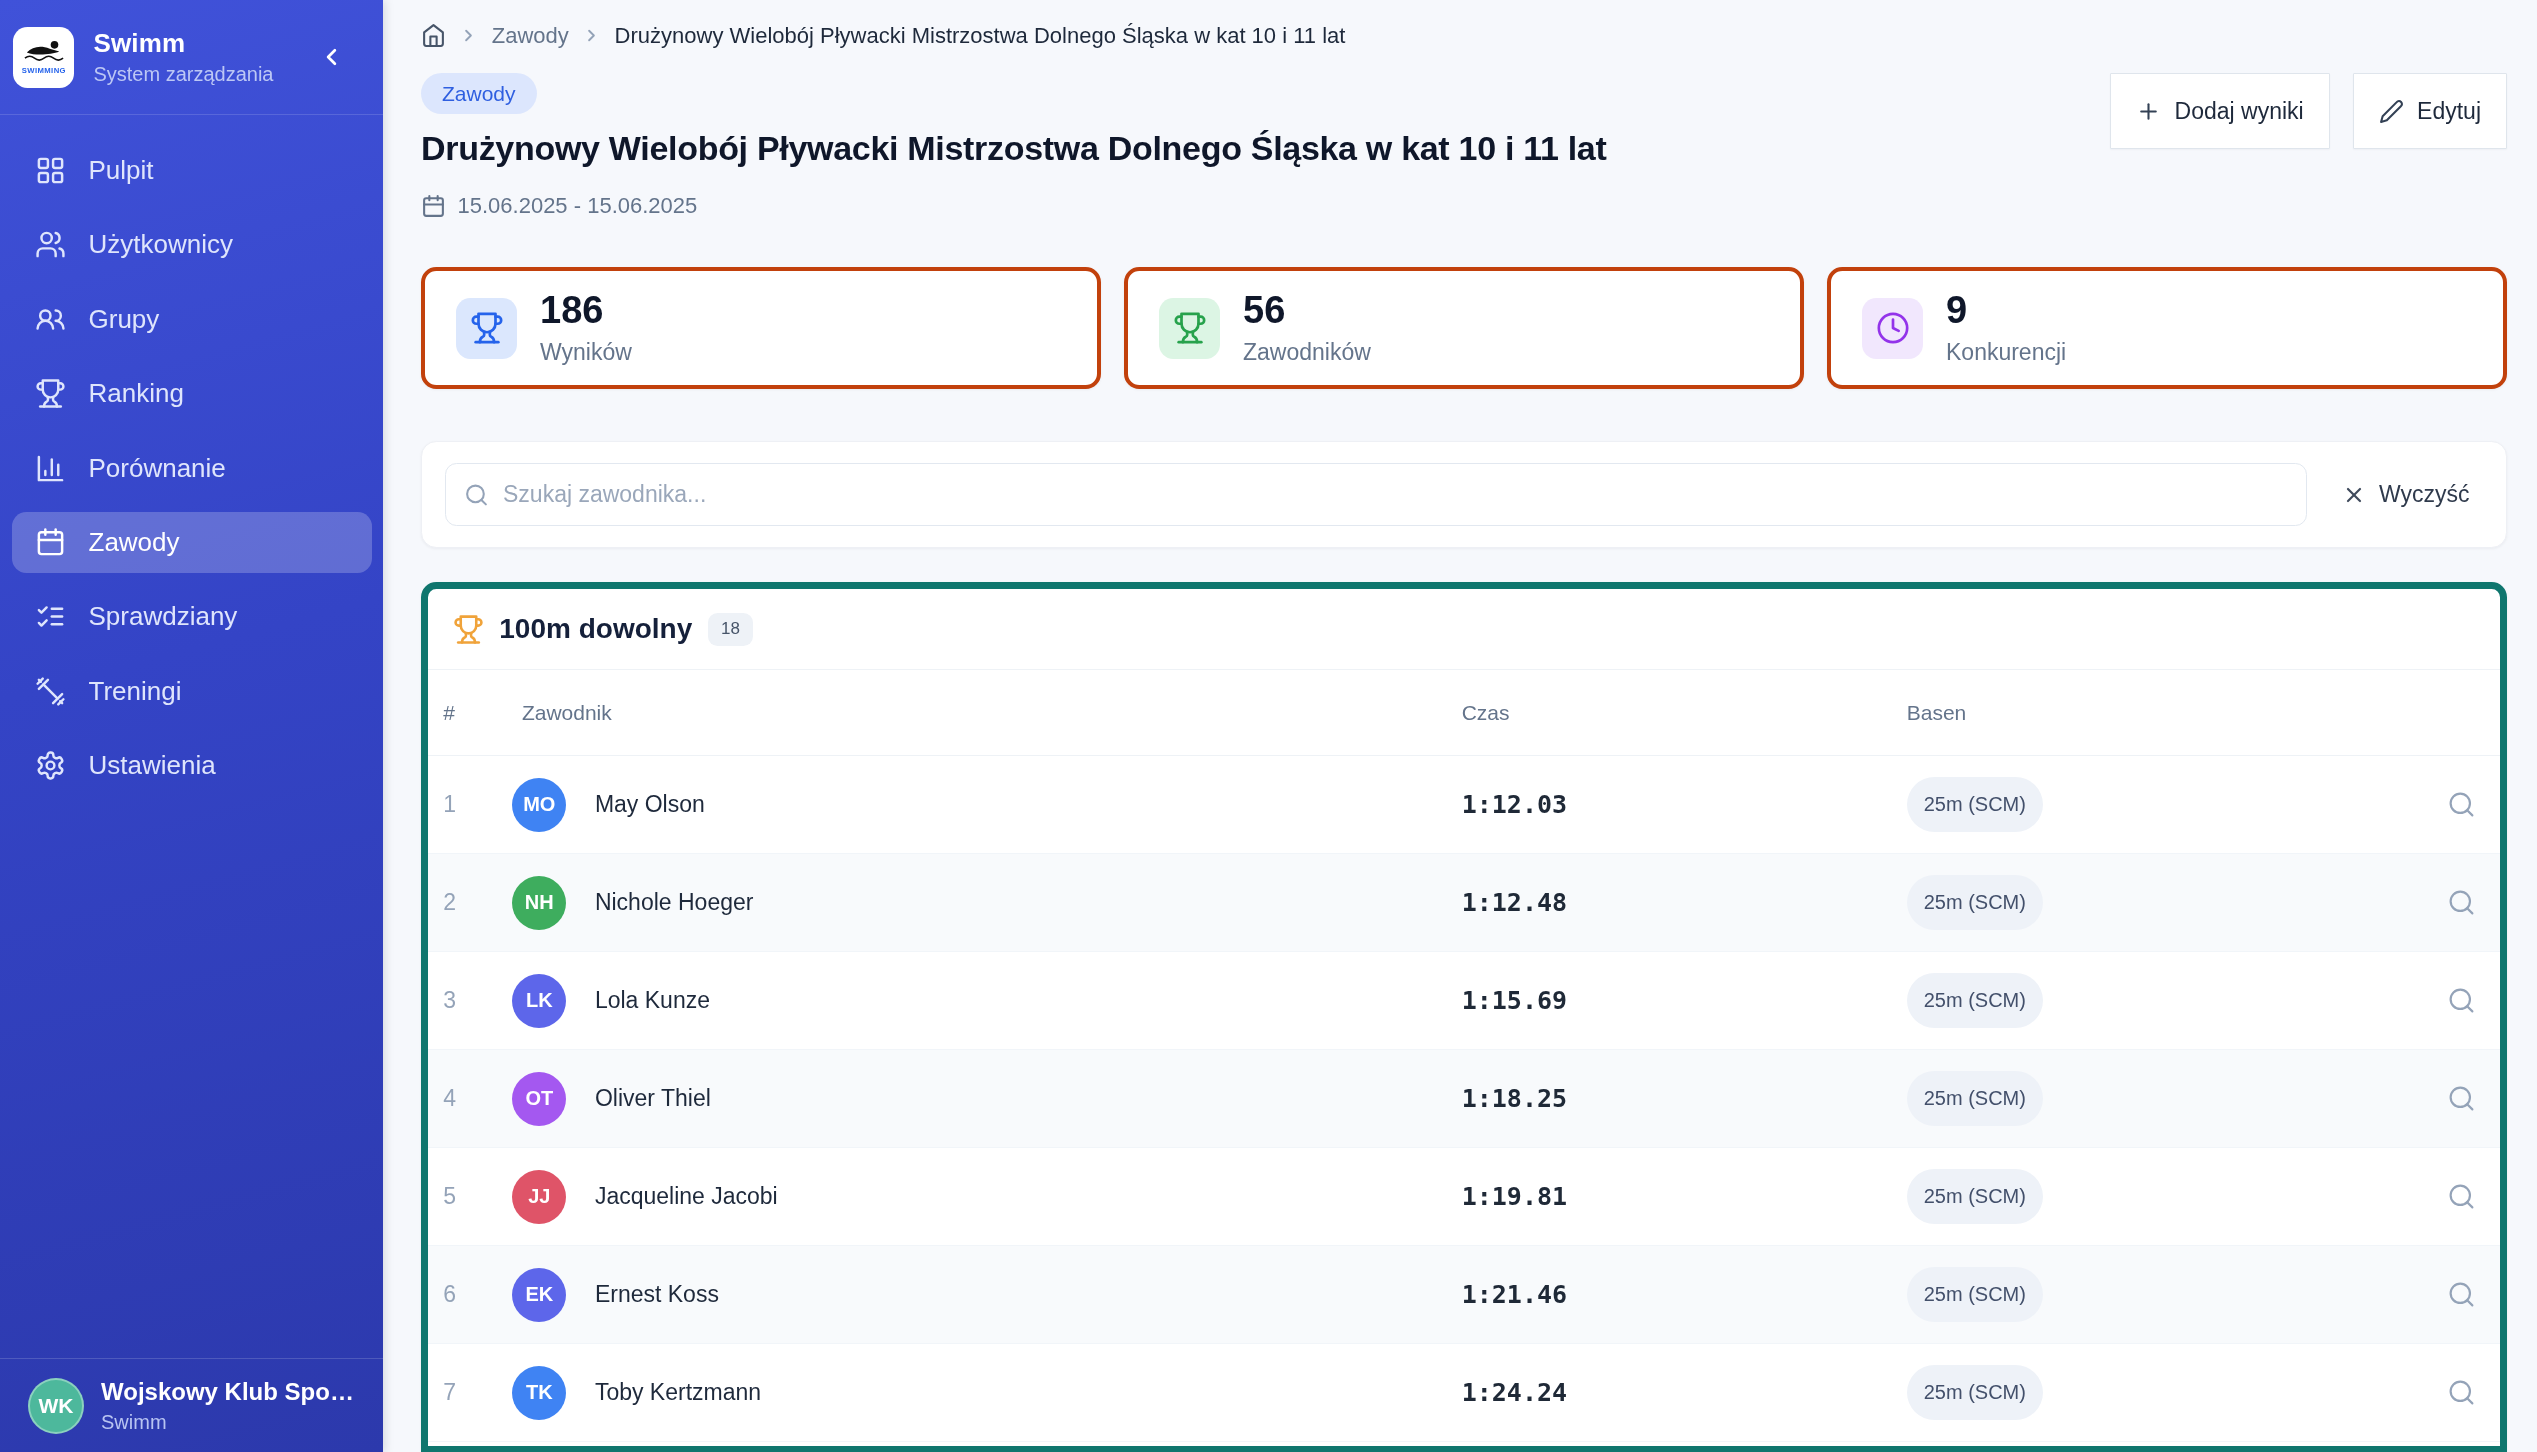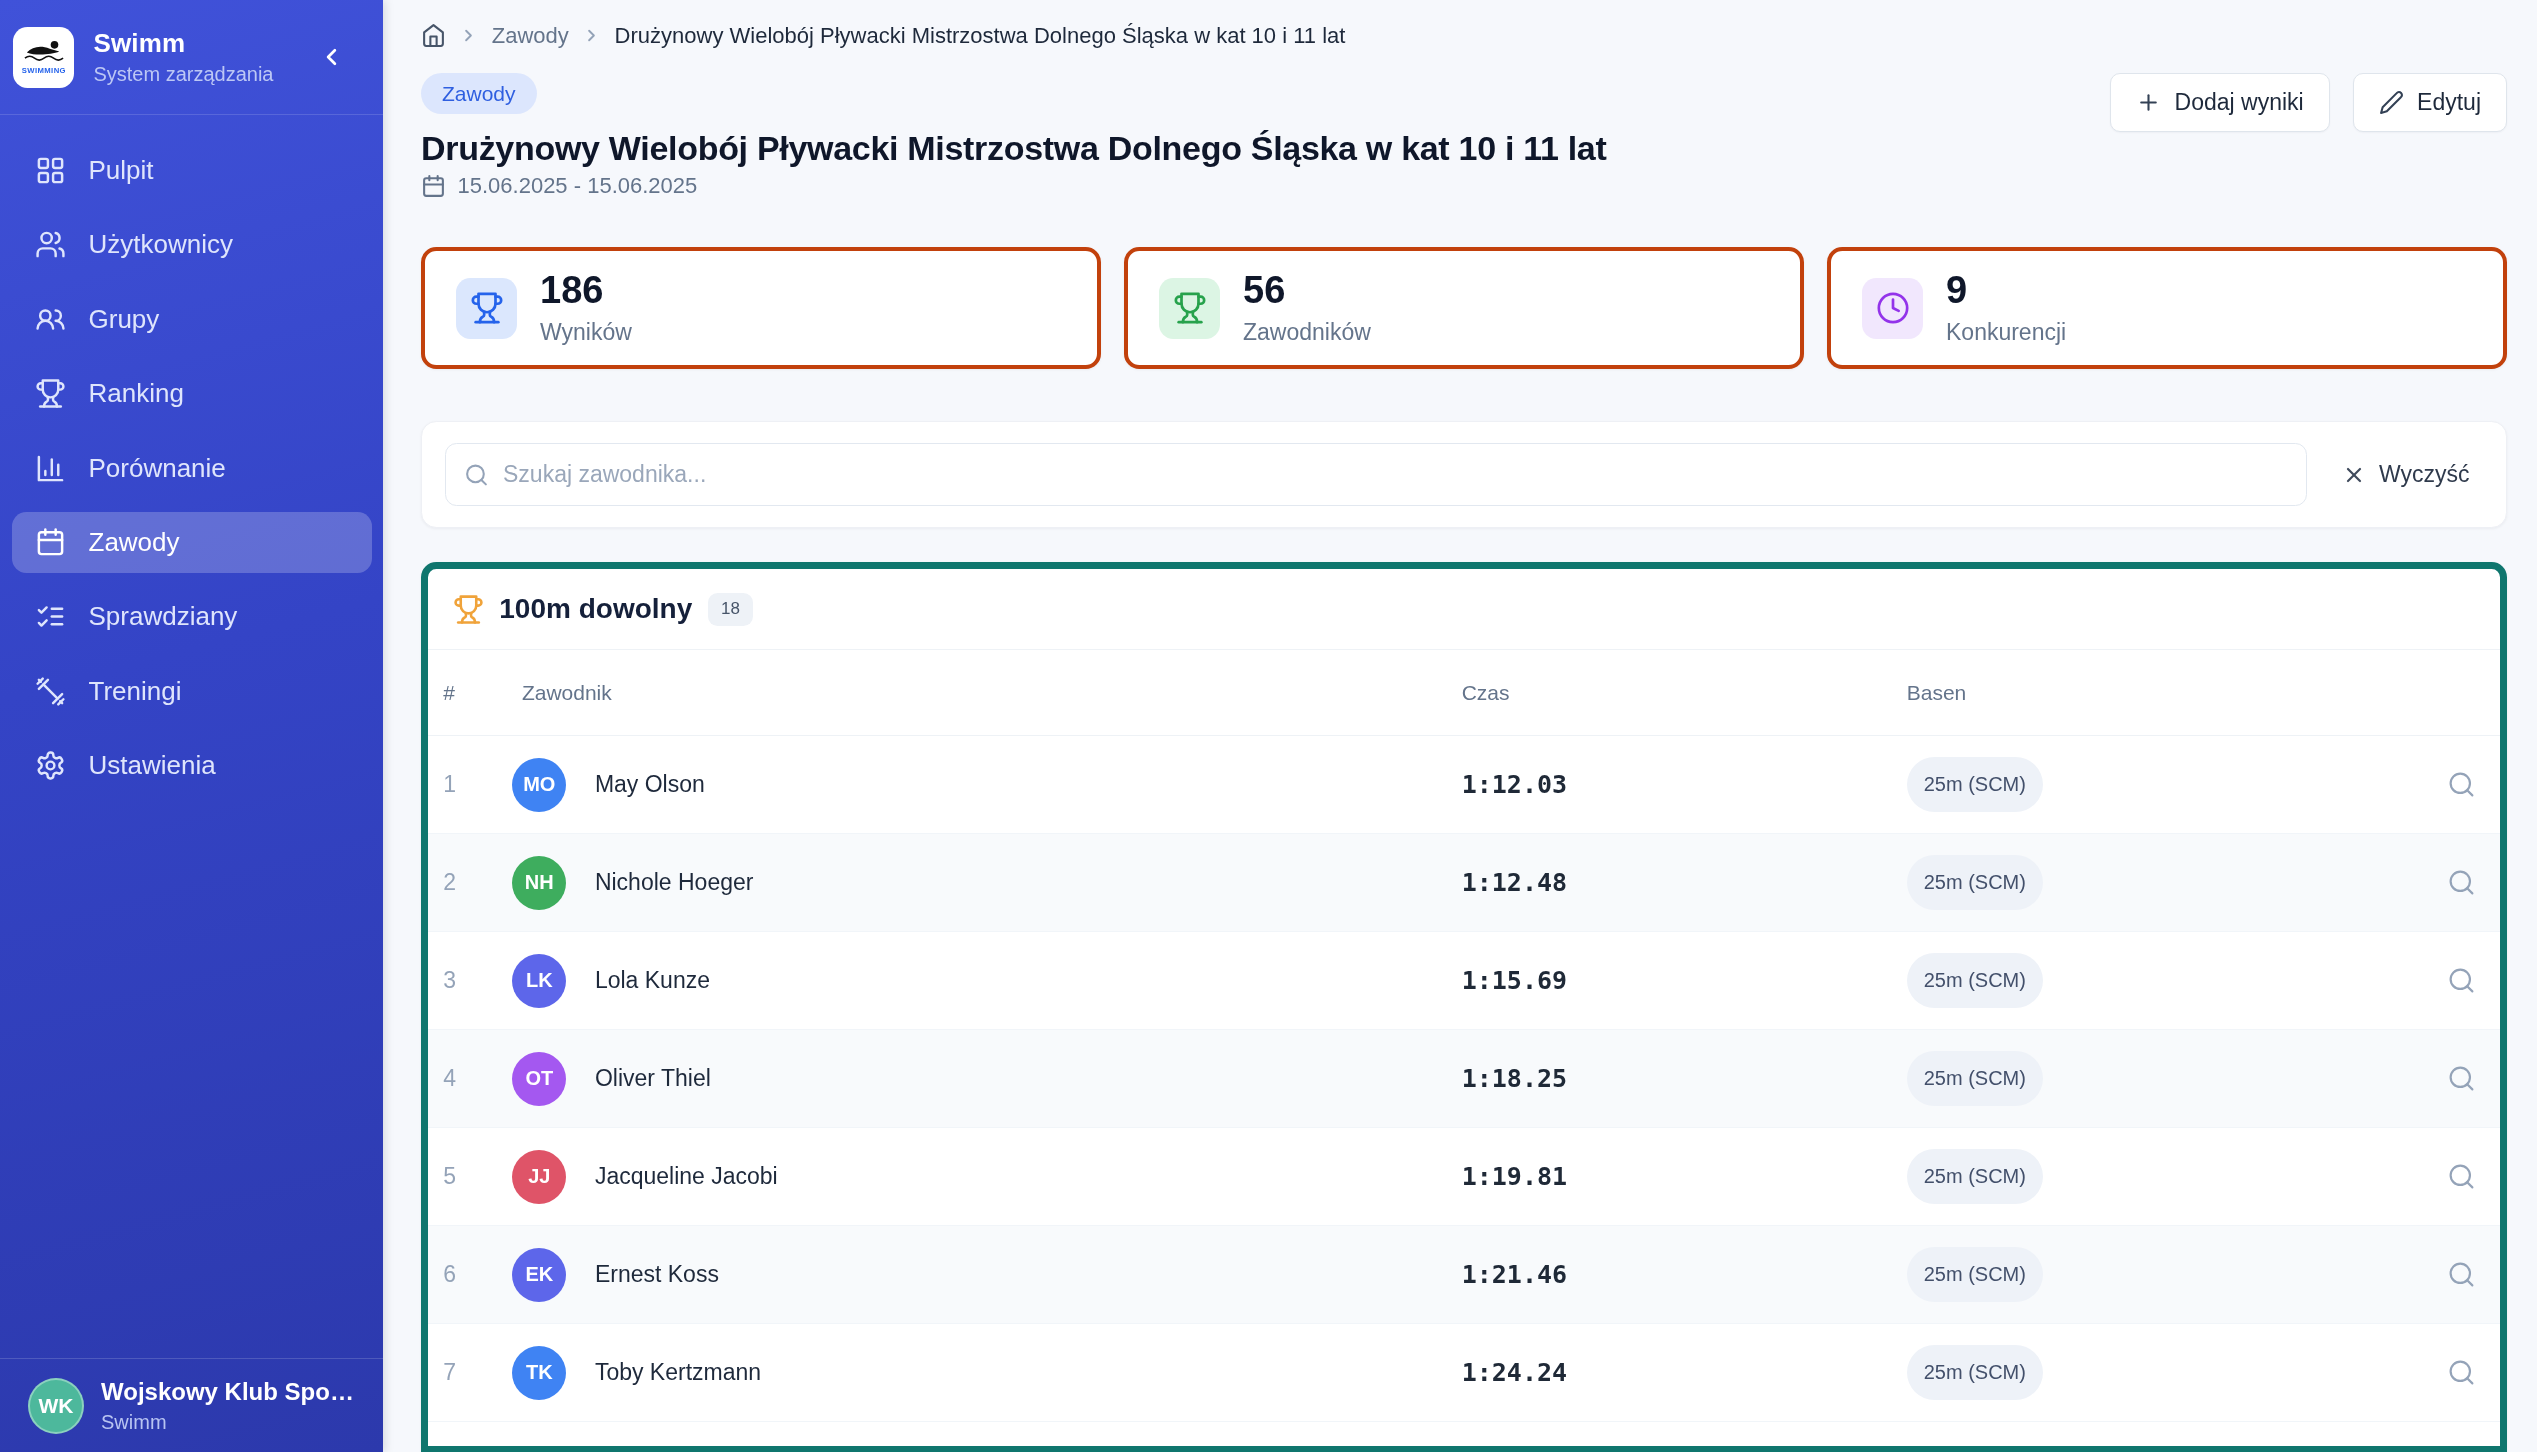--- a/index.html
+++ b/index.html
@@ -45,26 +45,26 @@
   .main { flex:1; height:1453px; padding:21px 31px 0 38px; display:flex; flex-direction:column; }
 
   .breadcrumb { display:flex; align-items:center; gap:13.4px; font-size:22px; color:#64748b; height:29px; }
   .breadcrumb .crumb-sep { color:#94a3b8; }
   .breadcrumb .crumb-link { cursor:pointer; }
   .breadcrumb .crumb-current { color:#1e293b; font-weight:500; }
 
   .header-row { display:flex; justify-content:space-between; align-items:flex-start; margin-top:23px; }
   .badge-type { display:inline-block; background:#dce6fd; color:#2f5fe0; font-size:21px; font-weight:500; padding:8.6px 21px; border-radius:957px; }
   .page-title { font-size:34px; font-weight:700; color:#0f172a; margin-top:15.3px; letter-spacing:-0.3px; }
-  .date-row { display:flex; align-items:center; gap:11.5px; color:#64748b; font-size:22px; margin-top:5px; }
+  .date-row { display:flex; align-items:center; gap:11.5px; color:#64748b; font-size:22px; margin-top:25px; }
 
   .header-actions { display:flex; gap:23px; }
   .btn {
-    display:flex; align-items:center; gap:13.4px; height:59px; padding:8px 25px;
-    background:#fff; border:1px solid #dfe5ec; border-radius:10px;
+    display:flex; align-items:center; gap:13.4px; height:76px; padding:8px 25px;
+    background:#fff; border:1px solid #dfe5ec; border-radius:1px;
     font-size:23px; color:#1e293b; cursor:pointer; box-shadow:0 1px 1.9px rgba(16,24,40,.04);
   }
 
   
   .stats { display:grid; grid-template-columns:1fr 1fr 1fr; gap:23px; margin-top:48px; }
   .stat-card { background:#fff; border:4px solid #c2410c; border-radius:15.3px; height:122px; display:flex; align-items:center; padding:0 31px; box-shadow:0 1px 2.9px rgba(16,24,40,.05); }
   .stat-icon { width:61px; height:61px; border-radius:14.4px; display:flex; align-items:center; justify-content:center; flex:0 0 61px; }
   .stat-icon svg { width:34px; height:34px; }
   .stat-texts { margin-left:23px; }
   .stat-value { font-size:38px; font-weight:700; color:#0f172a; line-height:1; }

